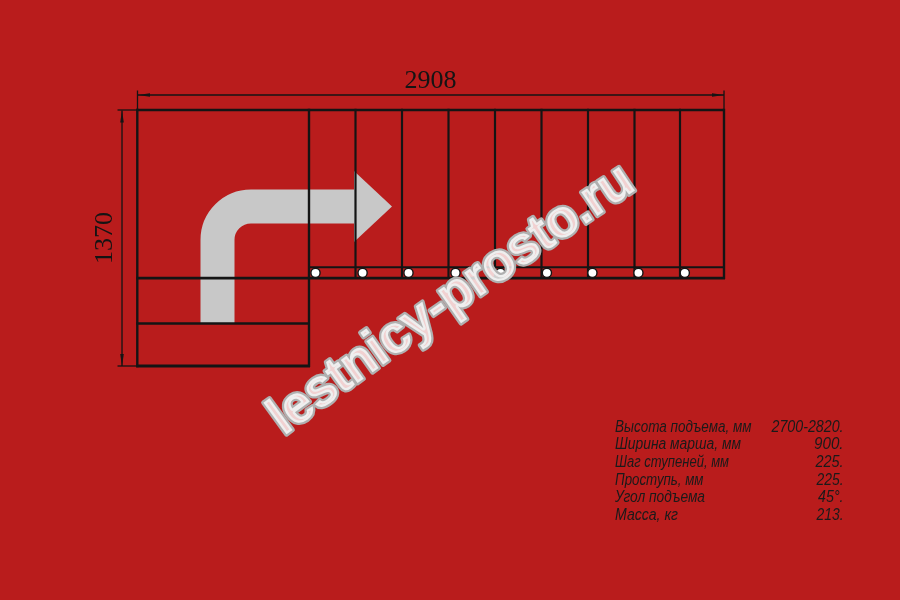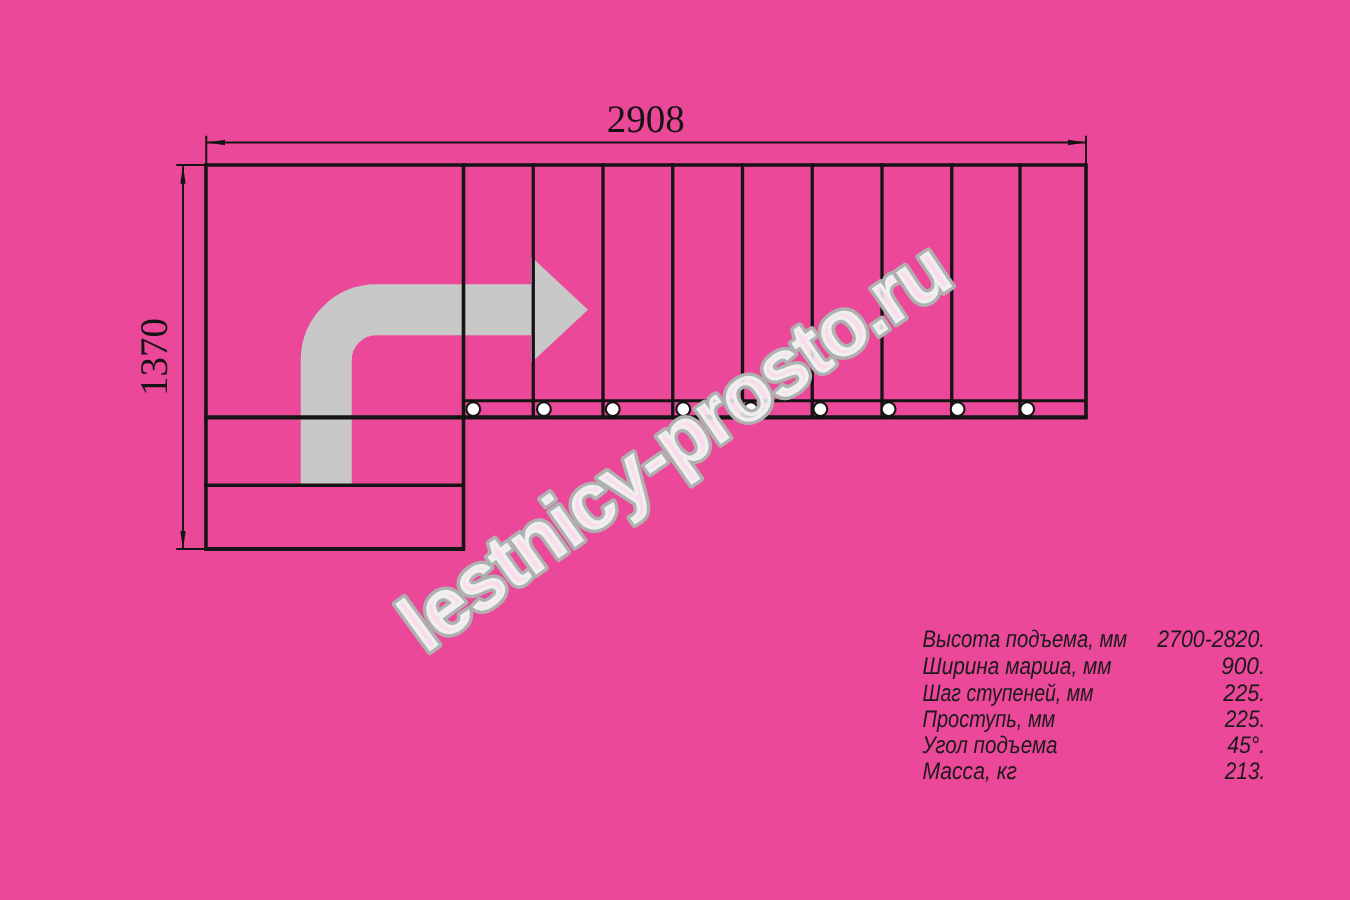--- a/index.html
+++ b/index.html
@@ -1,16 +1,16 @@
 <!DOCTYPE html>
 <html><head>
 <meta charset="utf-8">
 <style>
   html,body{margin:0;padding:0;background:#ffffff;}
-  #page{position:relative;width:900px;height:600px;background:#ec4899;overflow:hidden;}
+  #page{position:relative;width:900px;height:600px;background:#b91c1c;overflow:hidden;}
   svg{position:absolute;left:0;top:0;}
 </style>
 </head>
 <body>
 <div id="page">
 <svg width="900" height="600" viewBox="0 0 900 600">
 
   <path d="M217.5,323.5 V240 A33.5,33.5 0 0 1 251,206.5 H355" fill="none" stroke="#c8c8c8" stroke-width="34"></path>
   <polygon points="354,171 392,206.5 354,242" fill="#c8c8c8"></polygon>
 

